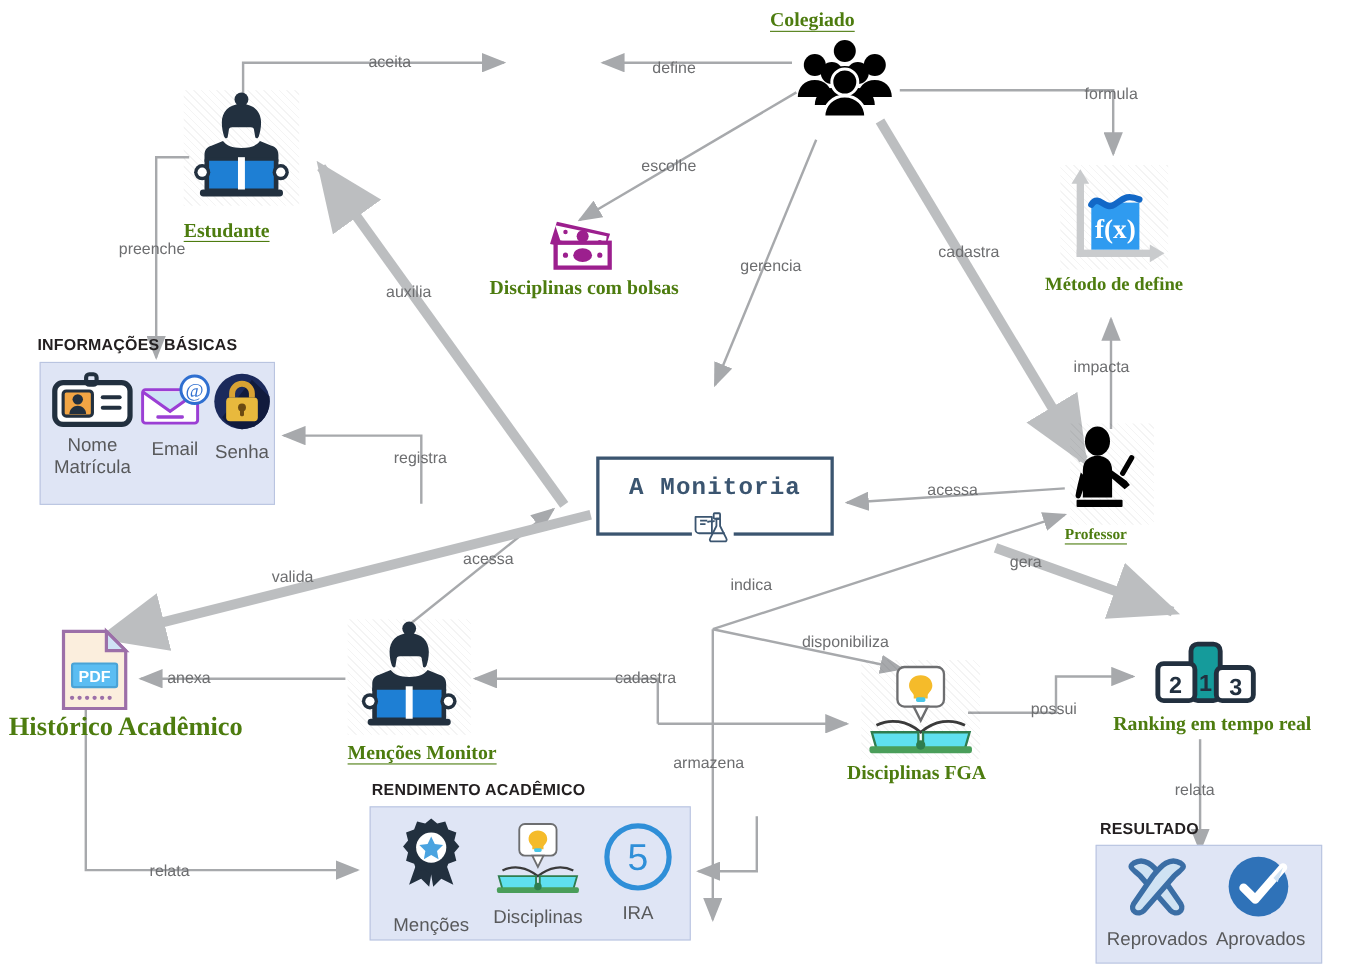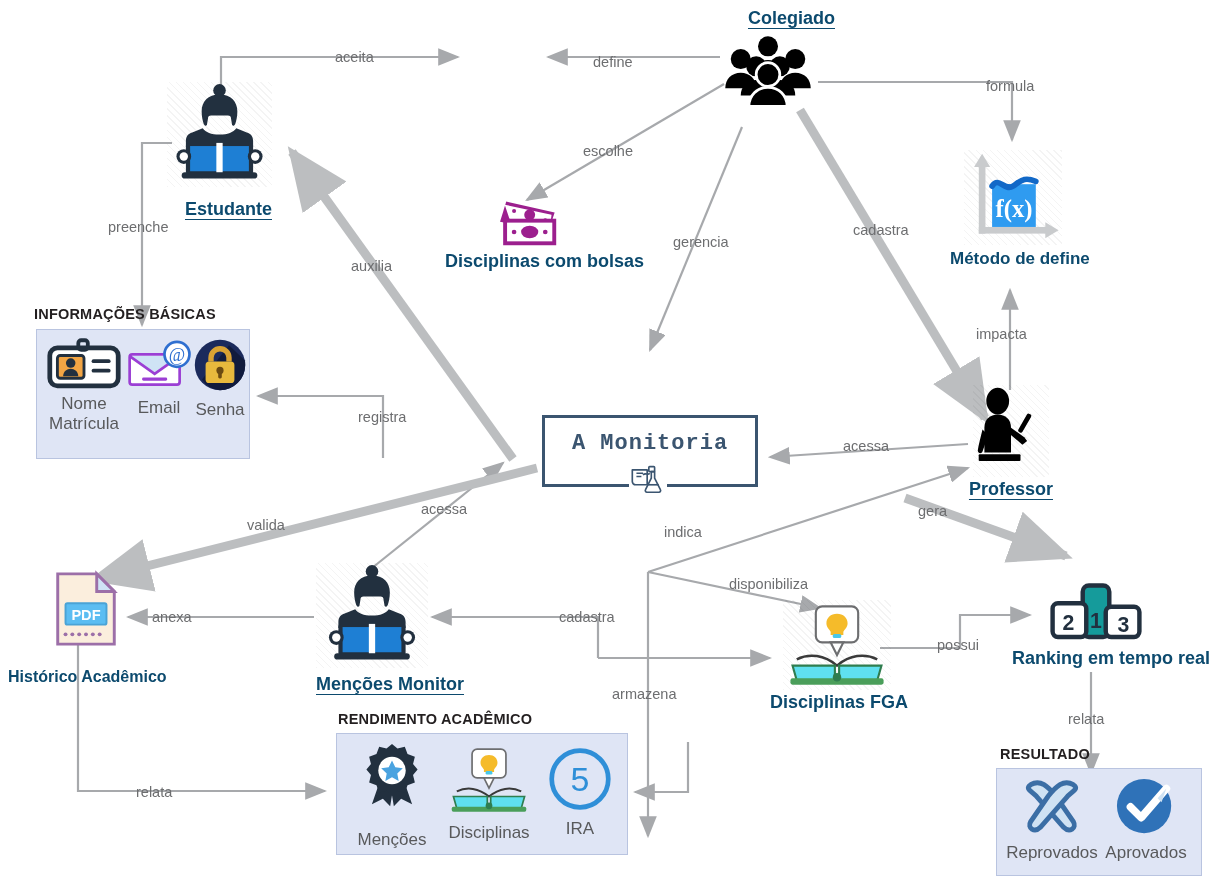--- a/index.html
+++ b/index.html
@@ -1,22 +1,22 @@
 <!DOCTYPE html>
 <html><head>
 <meta charset="utf-8">
 <style>
   html,body{margin:0;padding:0;background:#ffffff;}
   body{width:1224px;height:888px;position:relative;overflow:hidden;
        font-family:"Liberation Sans",sans-serif;color:#58595b;}
   #stage{position:relative;width:1224px;height:888px;}
   svg.layer{position:absolute;left:0;top:0;width:1224px;height:888px;pointer-events:none;}
   .node{position:absolute;}
-  .nlabel{font-family:Liberation Sans, sans-serif;font-weight:bold;color:#0c4a6e;
-          text-align:right;white-space:nowrap;}
+  .nlabel{font-family:Liberation Serif, serif;font-weight:bold;color:#4d7c0f;
+          text-align:left;white-space:nowrap;}
   .nlabel.under{text-decoration:underline;text-underline-offset:4px;}
   .elabel{position:absolute;font-family:"Liberation Sans",sans-serif;font-size:14.5px;
           color:#6d6e70;white-space:nowrap;font-weight:normal;}
   .hatch{background-image:repeating-linear-gradient(45deg,rgba(0,0,0,.045) 0 1px,transparent 1px 5px);}
   .groupbox{position:absolute;background:#dfe5f5;border:1px solid #b9c4e0;}
   .grouphead{position:absolute;font-weight:bold;font-size:14.5px;color:#231f20;letter-spacing:.2px;white-space:nowrap;}
   .gcell{position:absolute;text-align:center;}
   .gcap{font-size:17px;color:#58595b;font-weight:normal;text-align:center;white-space:nowrap;}
   .center-box{position:absolute;border:3px solid #3b5570;background:#fff;}
   .center-text{font-family:"Liberation Mono",monospace;font-weight:bold;font-size:22px;
@@ -206,41 +206,41 @@
         <g fill="#000">
           <ellipse cx="26" cy="16" rx="12" ry="14"></ellipse>
           <path d="M12 44c0-9 6-14 14-14s14 5 14 14v26H12z"></path>
           <path d="M10 46c-2 8-4 16-5 22 0 3 4 4 5 1l6-17z"></path>
           <path d="M40 44l14 10 3 4-5 4-14-12z"></path>
           <rect x="52" y="28" width="5" height="22" rx="2" transform="rotate(30 54 39)"></rect>
           <rect x="6" y="72" width="44" height="7" rx="1"></rect>
         </g>
       </svg>
     </div>
-    <div class="nlabel under" style="font-size:18px;margin-top:2px;">Professor</div>
+    <div class="nlabel under" style="font-size:14px;margin-top:2px;">Professor</div>
   </div>
 
   <div class="node" style="left:8px;top:570px;width:155px;">
     <div style="width:155px;display:flex;justify-content:center;">
       <svg viewBox="0 0 70 80" width="72" height="78">
         <path d="M6 4h40l18 18v54H6z" fill="#fbeedd" stroke="#9c6fa8" stroke-width="3"></path>
         <path d="M46 4l18 18H46z" fill="#cfe3f5" stroke="#9c6fa8" stroke-width="3"></path>
         <rect x="14" y="34" width="42" height="22" rx="2" fill="#5bbdf2" stroke="#4aa3d6" stroke-width="2"></rect>
         <text x="35" y="51" font-family="Liberation Sans,sans-serif" font-size="15" font-weight="bold" fill="#fff" text-anchor="middle">PDF</text>
         <g fill="#9c6fa8">
             <circle cx="14" cy="66" r="2"></circle>
             <circle cx="21" cy="66" r="2"></circle>
             <circle cx="28" cy="66" r="2"></circle>
             <circle cx="35" cy="66" r="2"></circle>
             <circle cx="42" cy="66" r="2"></circle>
             <circle cx="49" cy="66" r="2"></circle>
           </g>
       </svg>
     </div>
-    <div class="nlabel" style="font-size:16px;margin-top:20px;">Histórico Acadêmico</div>
+    <div class="nlabel" style="font-size:24px;margin-top:0;">Histórico Acadêmico</div>
   </div>
 
   <div class="node" style="left:316px;top:563px;width:112px;">
     <div class="hatch" style="width:112px;height:105px;">
       <svg viewBox="0 0 100 100" width="112" height="105">
         <g fill="#22303f">
           <path d="M50 12c-11 0-17 7-17 16 0 5 1 9 2 12 1 2 2 2 3 1l1-6c0-2 1-3 3-3h16c2 0 3 1 3 3l1 6c1 1 2 1 3-1 1-3 2-7 2-12 0-9-6-16-17-16z"></path>
           <circle cx="50" cy="8" r="6"></circle>
           <path d="M34 44l-10 4c-4 1-6 4-6 8v6h64v-6c0-4-2-7-6-8l-10-4c-3 4-8 6-16 6s-13-2-16-6z"></path>
         </g>

